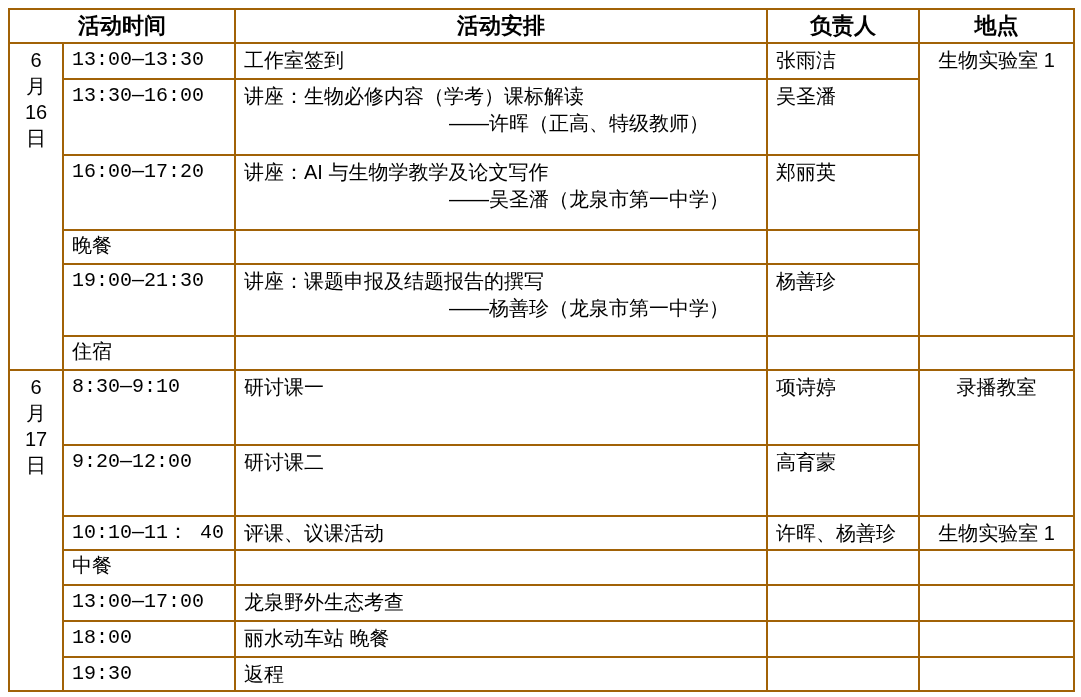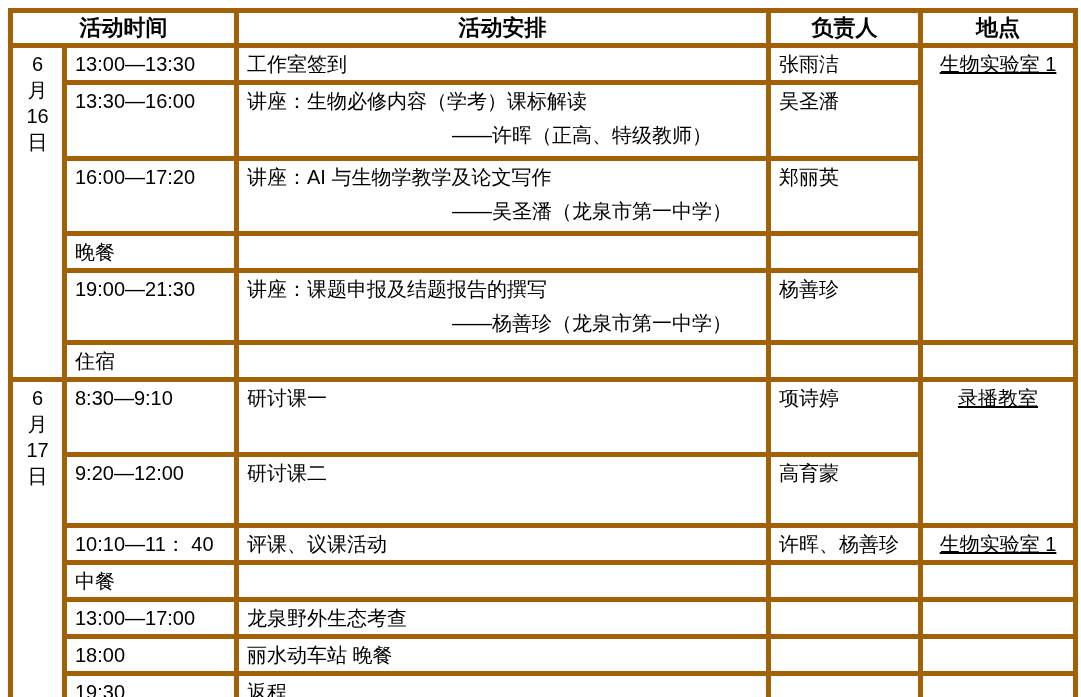--- a/index.html
+++ b/index.html
@@ -20,55 +20,54 @@
   table.schedule {
     position: absolute;
     left: 8px;
     top: 8px;
     border-collapse: collapse;
     table-layout: fixed;
     border: 2px solid #000;
     background: #fff;
   }
   table.schedule td {
-    border: 5px solid #a16207;
+    border: 2px solid #a16207;
     padding: 3px 8px;
     font-size: 20px;
     line-height: 26px;
     vertical-align: top;
     overflow: hidden;
     white-space: nowrap;
   }
   tr.header-row td {
     font-weight: bold;
     text-align: center;
     vertical-align: middle;
     font-size: 22px;
     padding: 2px 4px;
   }
   td.c-date {
     text-align: center;
     padding: 4px 2px;
     line-height: 37px;
   }
   td.c-date .date-line { display: block; }
-  td.c-time { padding-left: 9px; }
+  td.c-time { padding-left: 9px; font-family: Liberation Mono, monospace; }
   td.c-activity { }
   td.c-activity .line1 { display: block; }
-  td.c-activity .line2 { display: block; margin-top: 8px; padding-left: 205px; }
+  td.c-activity .line2 { display: block; margin-top: 1px; padding-left: 205px; }
   td.c-activity.indent-signin { }
   td.c-person {
     vertical-align: middle;
     padding: 3px 4px;
   }
   td.c-location {
     text-align: center;
     vertical-align: top;
     padding: 4px 4px;
-    text-decoration: underline;
   }
 </style>
 </head>
 <body>
 
 <div class="page">
   <table class="schedule">
     <colgroup>
       <col style="width:54px">
       <col style="width:172px">

